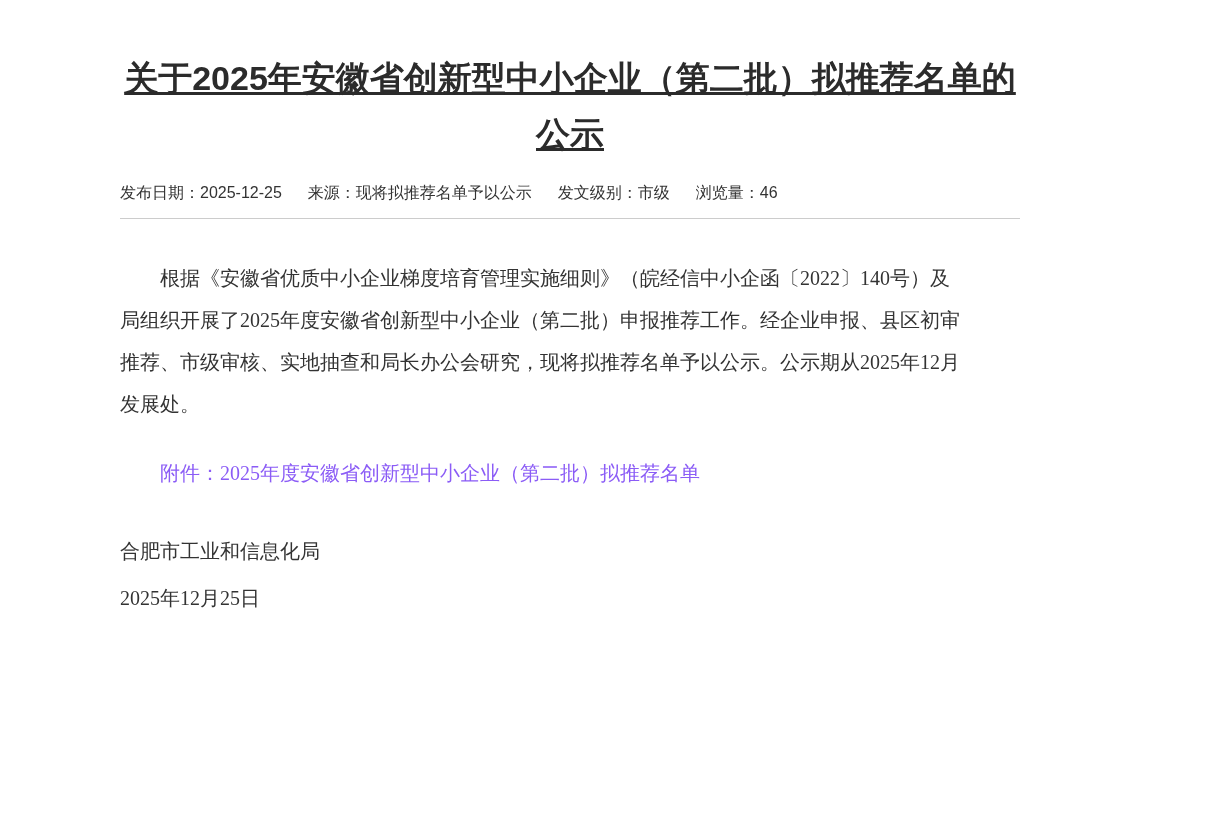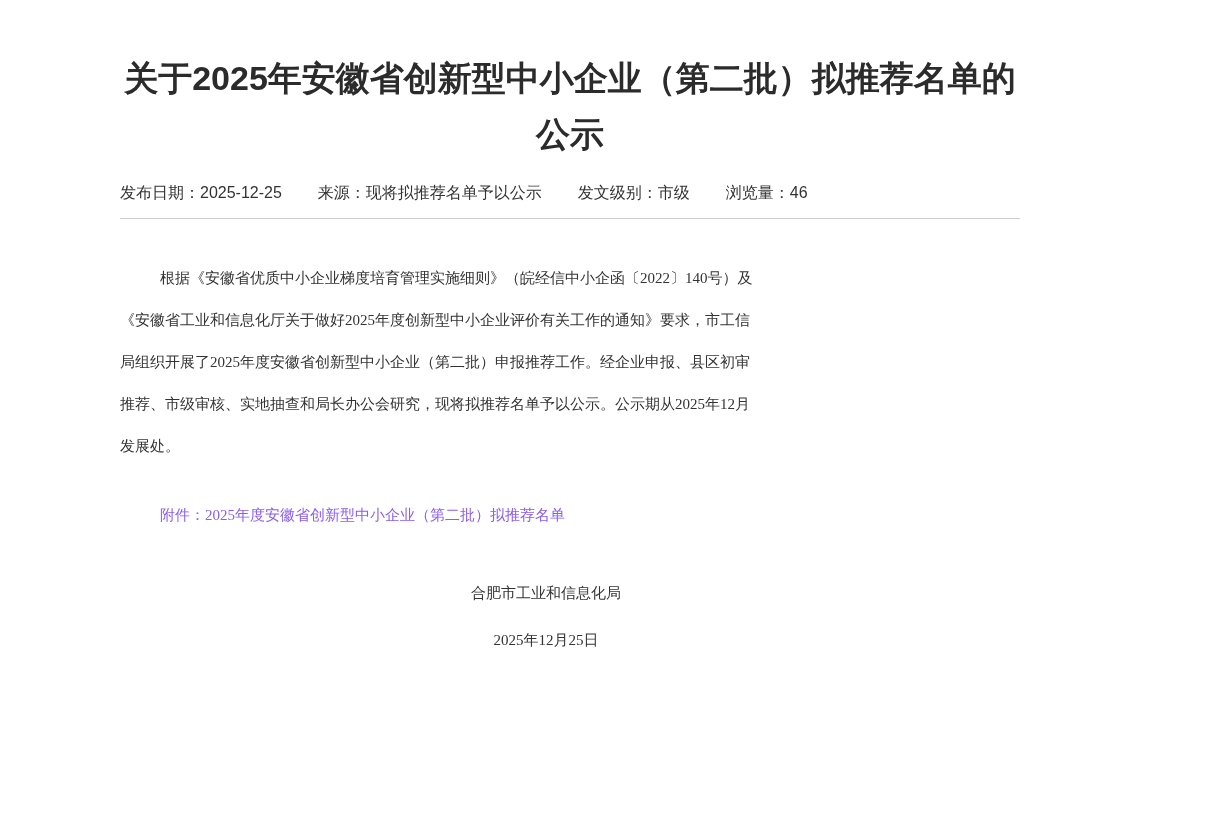--- a/index.html
+++ b/index.html
@@ -23,58 +23,58 @@
   }
   .doc-title {
     margin: 50px 0 0 0;
     font-family: "Liberation Sans", sans-serif;
     font-size: 34px;
     font-weight: 700;
     color: #2b2b2b;
     text-align: center;
     line-height: 56px;
   }
-  .doc-title span { display: block; }
+  .doc-title span { display: block; text-decoration: underline; }
   .meta-row {
     margin-top: 20px;
     display: flex;
     align-items: center;
-    gap: 36px;
+    gap: 26px;
     font-size: 16px;
     line-height: 22px;
     color: #333333;
     white-space: nowrap;
   }
   .meta-item { display: inline-flex; }
   .divider {
     margin-top: 14px;
     border: none;
     border-top: 1px solid #cccccc;
     height: 0;
     width: 100%;
   }
   .doc-body {
     margin-top: 38px;
     font-family: "Liberation Serif", "DejaVu Serif", serif;
-    font-size: 15px;
+    font-size: 20px;
     line-height: 42px;
     color: #333333;
   }
   .line { white-space: nowrap; }
   .indent { padding-left: 40px; }
   .attachment-line {
     margin-top: 27px;
     color: #8b5cf6;
     text-decoration: none;
     display: block;
     cursor: pointer;
   }
   .signature-block {
     margin-top: 36px;
-    text-align: center;
+    text-align: left;
     padding-right: 48px;
   }
   .signature-date { margin-top: 5px; }
 </style>
 </head>
 <body>
 
 <div class="content">
 
   <h1 class="doc-title">
@@ -100,21 +100,20 @@
       <span>46</span>
     </div>
   </div>
 
   <hr class="divider">
 
   <div class="doc-body">
 
     <div>
       <div class="line indent">根据《安徽省优质中小企业梯度培育管理实施细则》（皖经信中小企函〔2022〕140号）及</div>
-      <div class="line">《安徽省工业和信息化厅关于做好2025年度创新型中小企业评价有关工作的通知》要求，市工信</div>
       <div class="line">局组织开展了2025年度安徽省创新型中小企业（第二批）申报推荐工作。经企业申报、县区初审</div>
       <div class="line">推荐、市级审核、实地抽查和局长办公会研究，现将拟推荐名单予以公示。公示期从2025年12月</div>
       <div class="line">发展处。</div>
     </div>
 
     <div>
     </div>
 
     <a class="line indent attachment-line">附件：2025年度安徽省创新型中小企业（第二批）拟推荐名单</a>
 

